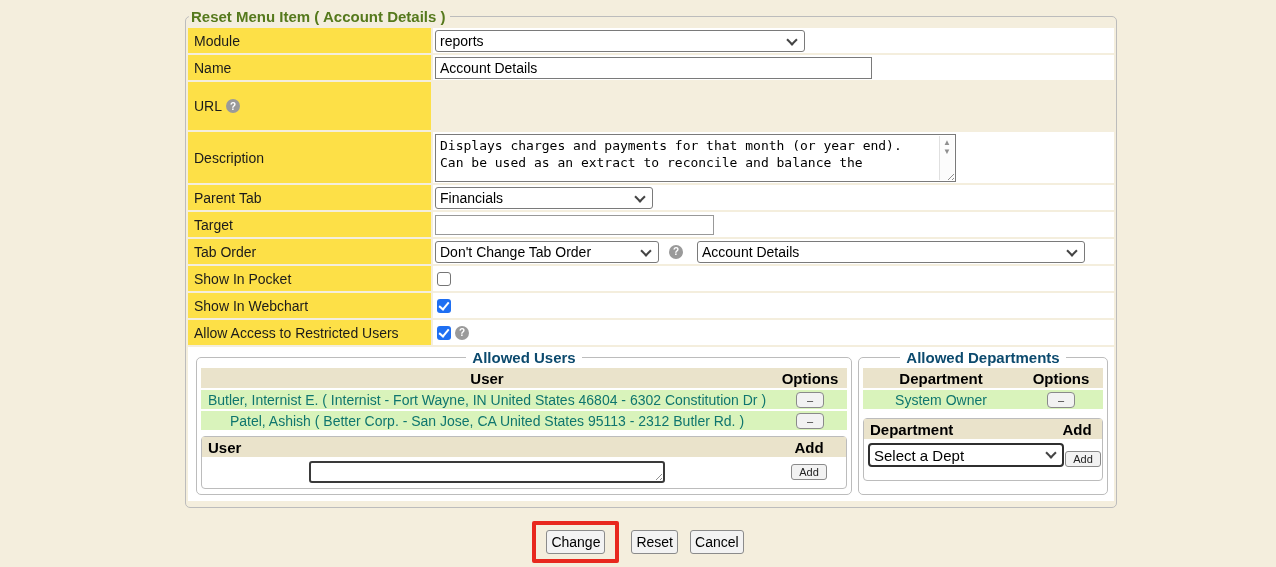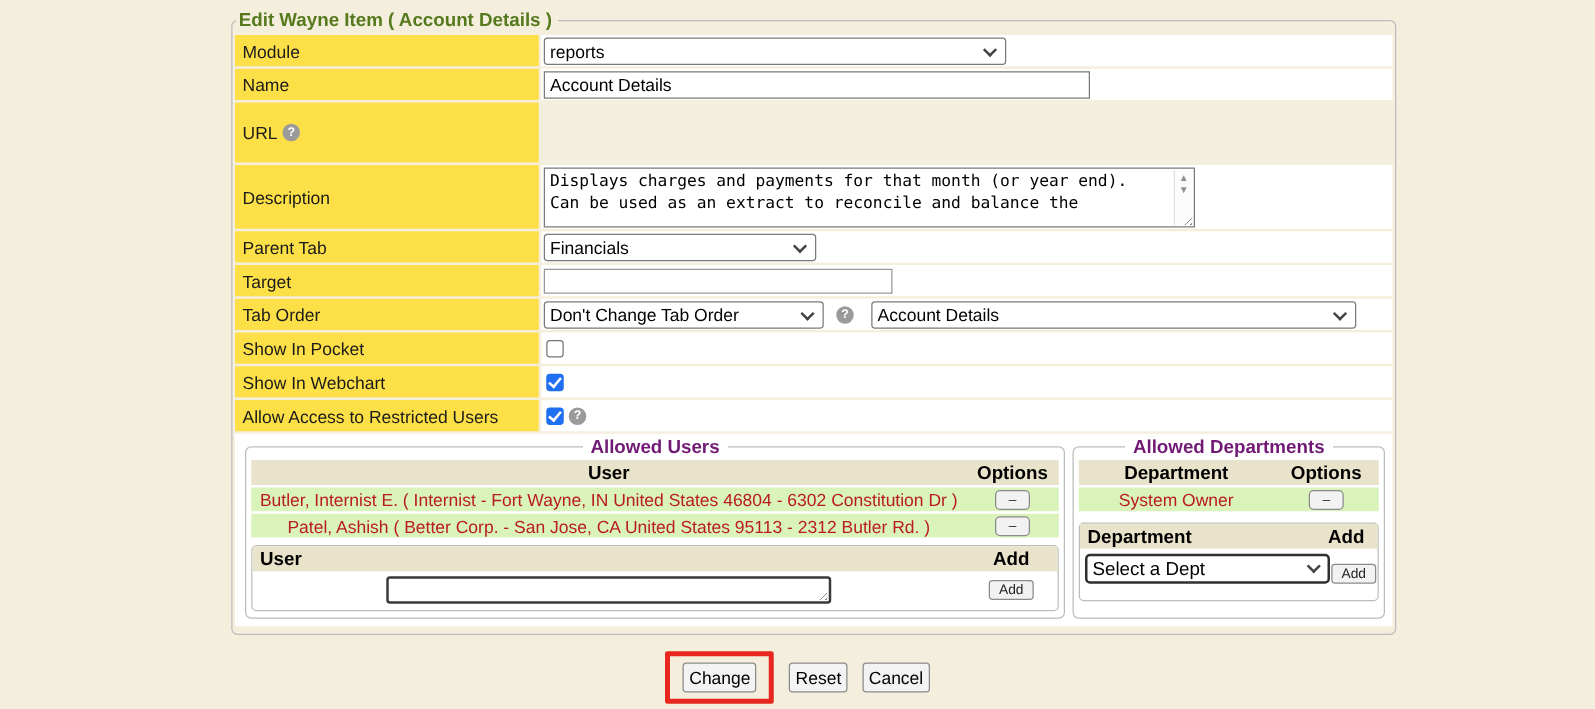--- a/index.html
+++ b/index.html
@@ -66,30 +66,30 @@
   .cb.off { background:#fff; border:1px solid #757575; }
   .cb.on  { background:#1f6ff2; }
   .cb.on::after {
     content:''; position:absolute; left:4px; top:1px; width:4px; height:8px;
     border-right:2px solid #fff; border-bottom:2px solid #fff; transform:rotate(40deg);
   }
 
   
   .band { background:#fff; display:flex; align-items:stretch; gap:6px; padding:2px 6px 6px 8px; margin-top:2px; }
   .sub-fs { border:1px solid #bcbcbc; border-radius:5px; background:#fff; padding:2px 4px 5px 4px; }
-  .sub-fs > legend { margin:0 auto; color:#701a75; font-weight:bold; font-size:15px; padding:0 6px; }
+  .sub-fs > legend { margin:0 auto; color:#0c4a6e; font-weight:bold; font-size:15px; padding:0 6px; }
   .users-fs { width:656px; flex:none; }
   .depts-fs { flex:1; }
 
   .thead { display:flex; background:#eae3cb; font-weight:bold; font-size:15px; height:20px; align-items:center; }
   .thead .c-main { flex:1; text-align:center; }
   .thead .c-opt  { flex:none; width:74px; text-align:center; }
   .grow { display:flex; background:#d9f3bb; min-height:21px; align-items:center; border-top:2px solid #fff; }
   .grow:first-of-type { border-top:none; }
-  .grow .c-main { flex:1; text-align:center; font-size:14px; color:#b91c1c; }
+  .grow .c-main { flex:1; text-align:center; font-size:14px; color:#0f766e; }
   .grow .c-opt  { flex:none; width:74px; display:flex; justify-content:center; }
   .minus-btn {
     width:28px; height:16px; font-size:11px; line-height:12px; color:#333;
     background:#f2f2f2; border:1px solid #8a8a8a; border-radius:4px; cursor:pointer; padding:0;
   }
 
   .add-box { border:1px solid #bcbcbc; border-radius:4px; margin-top:6px; padding:0 0 5px 0; background:#fff; }
   .add-head { display:flex; background:#eae3cb; font-weight:bold; font-size:15px; height:20px; align-items:center; }
   .add-head .c-left { flex:1; padding-left:6px; }
   .add-head .c-add { flex:none; width:74px; text-align:center; }
@@ -112,21 +112,21 @@
     font-family:"Liberation Sans",sans-serif; font-size:14px; color:#000;
     background:#f3f3f3; border:1px solid #8b8b8b; border-radius:3px;
     padding:3px 4px; cursor:pointer;
   }
   .red-wrap { border:4px solid #e8281e; border-radius:2px; padding:5px 10px; display:inline-flex; }
 </style>
 </head>
 <body>
 
 <fieldset class="main-fs">
-  <legend>Edit Wayne Item ( Account Details )</legend>
+  <legend>Reset Menu Item ( Account Details )</legend>
 
   <div class="form-row">
     <div class="lbl">Module</div>
     <div class="val">
       <span class="sel" style="width:370px">
         <select>
           <option>reports</option>
         </select>
       </span>
     </div>

